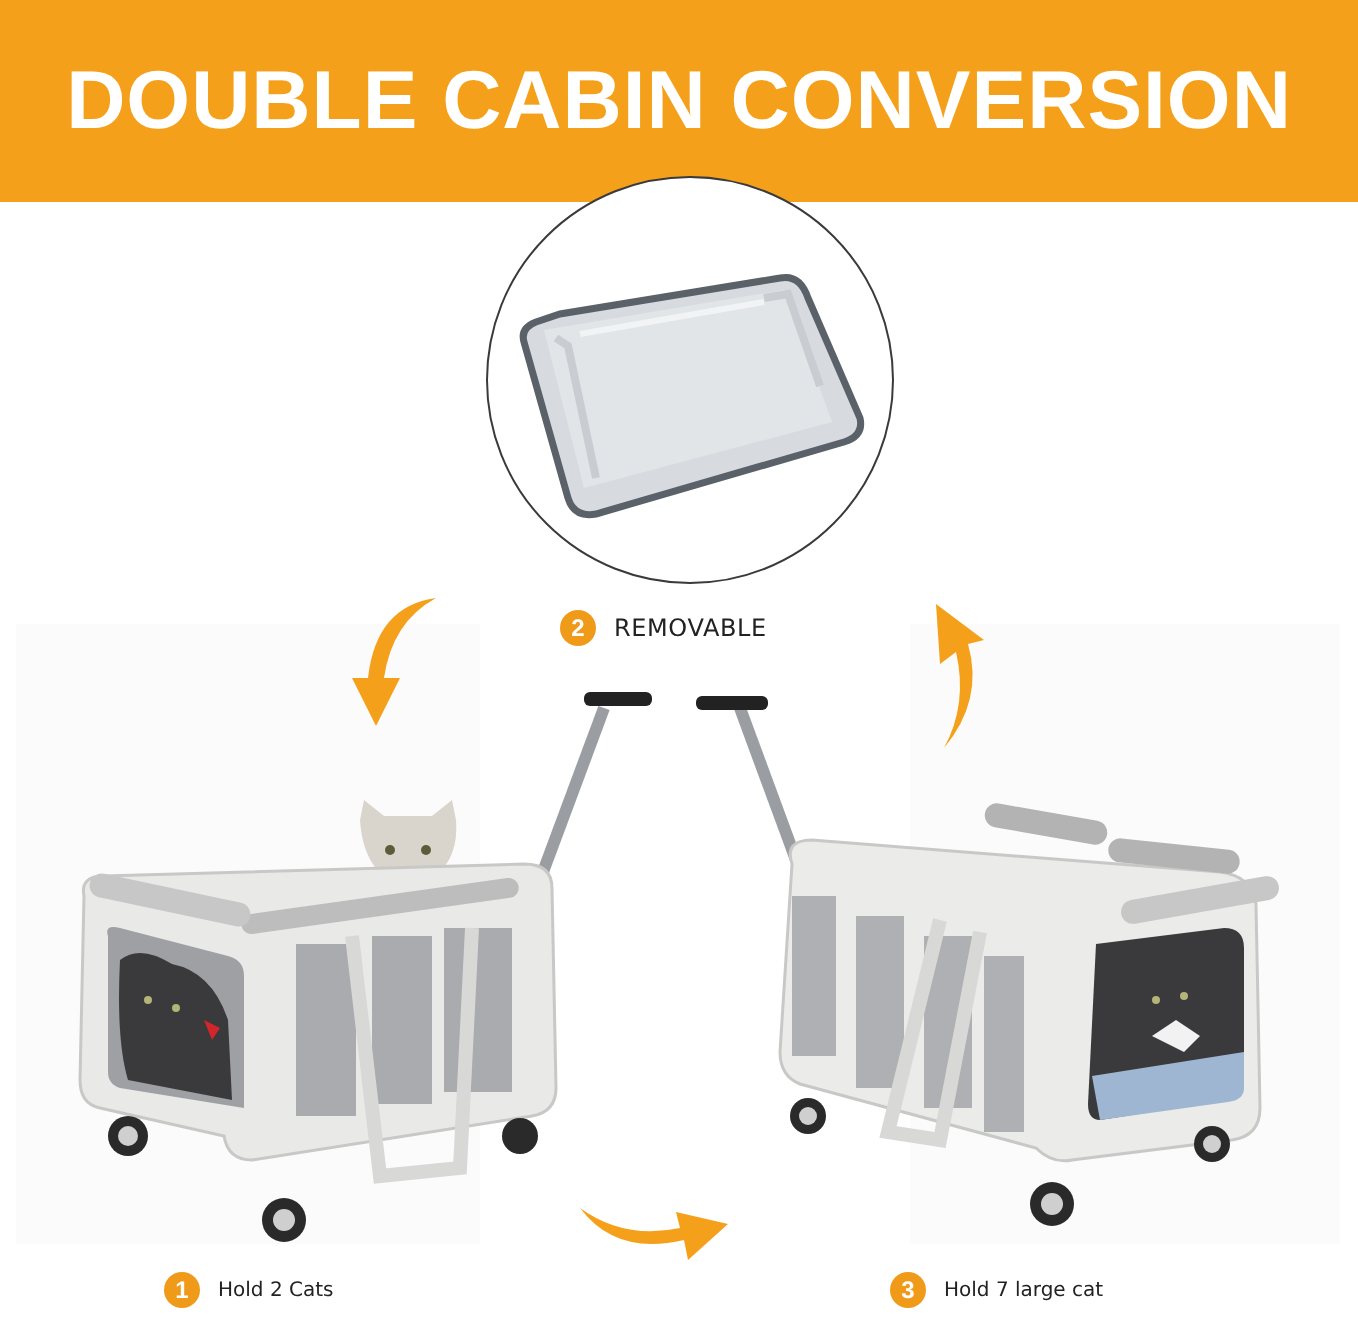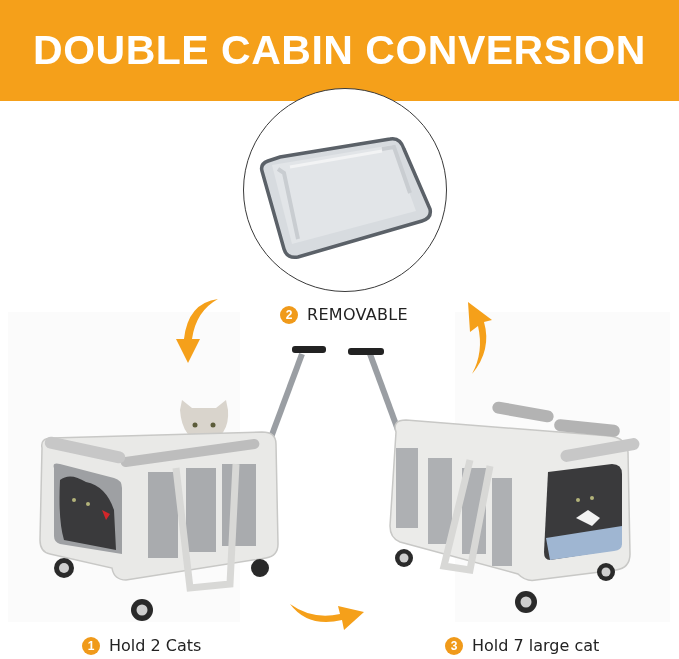--- a/index.html
+++ b/index.html
@@ -13,22 +13,22 @@
 
   .panel-left { position:absolute; left:8px; top:312px; width:232px; height:310px; background:#fbfbfb; }
   .panel-right { position:absolute; left:455px; top:312px; width:215px; height:310px; background:#fbfbfb; }
 
   .mat-circle { position:absolute; left:243px; top:88px; width:204px; height:204px;
                 border:1.6px solid #3a3a3a; border-radius:50%; background:#ffffff; overflow:hidden; }
 
   .step-label { position:absolute; display:flex; align-items:center; gap:9px; }
   .step-badge { width:18px; height:18px; border-radius:50%; background:#F09A1A; color:#fff;
                 font-size:12px; font-weight:bold; display:flex; align-items:center; justify-content:center; }
-  .step-text { color:#222; font-family:"DejaVu Sans", sans-serif; font-size:16px; white-space:nowrap; }
-  .step-2 .step-text { font-size:16px; letter-spacing:0.3px; }
+  .step-text { color:#222; font-family:"DejaVu Sans", sans-serif; font-size:10px; white-space:nowrap; }
+  .step-2 .step-text { font-size:12px; letter-spacing:0.3px; }
 
   .arrow { position:absolute; }
   .carrier { position:absolute; }
 </style>
 </head>
 <body>
 
 <div class="banner">
   <div class="banner-title">DOUBLE CABIN CONVERSION</div>
 </div>

